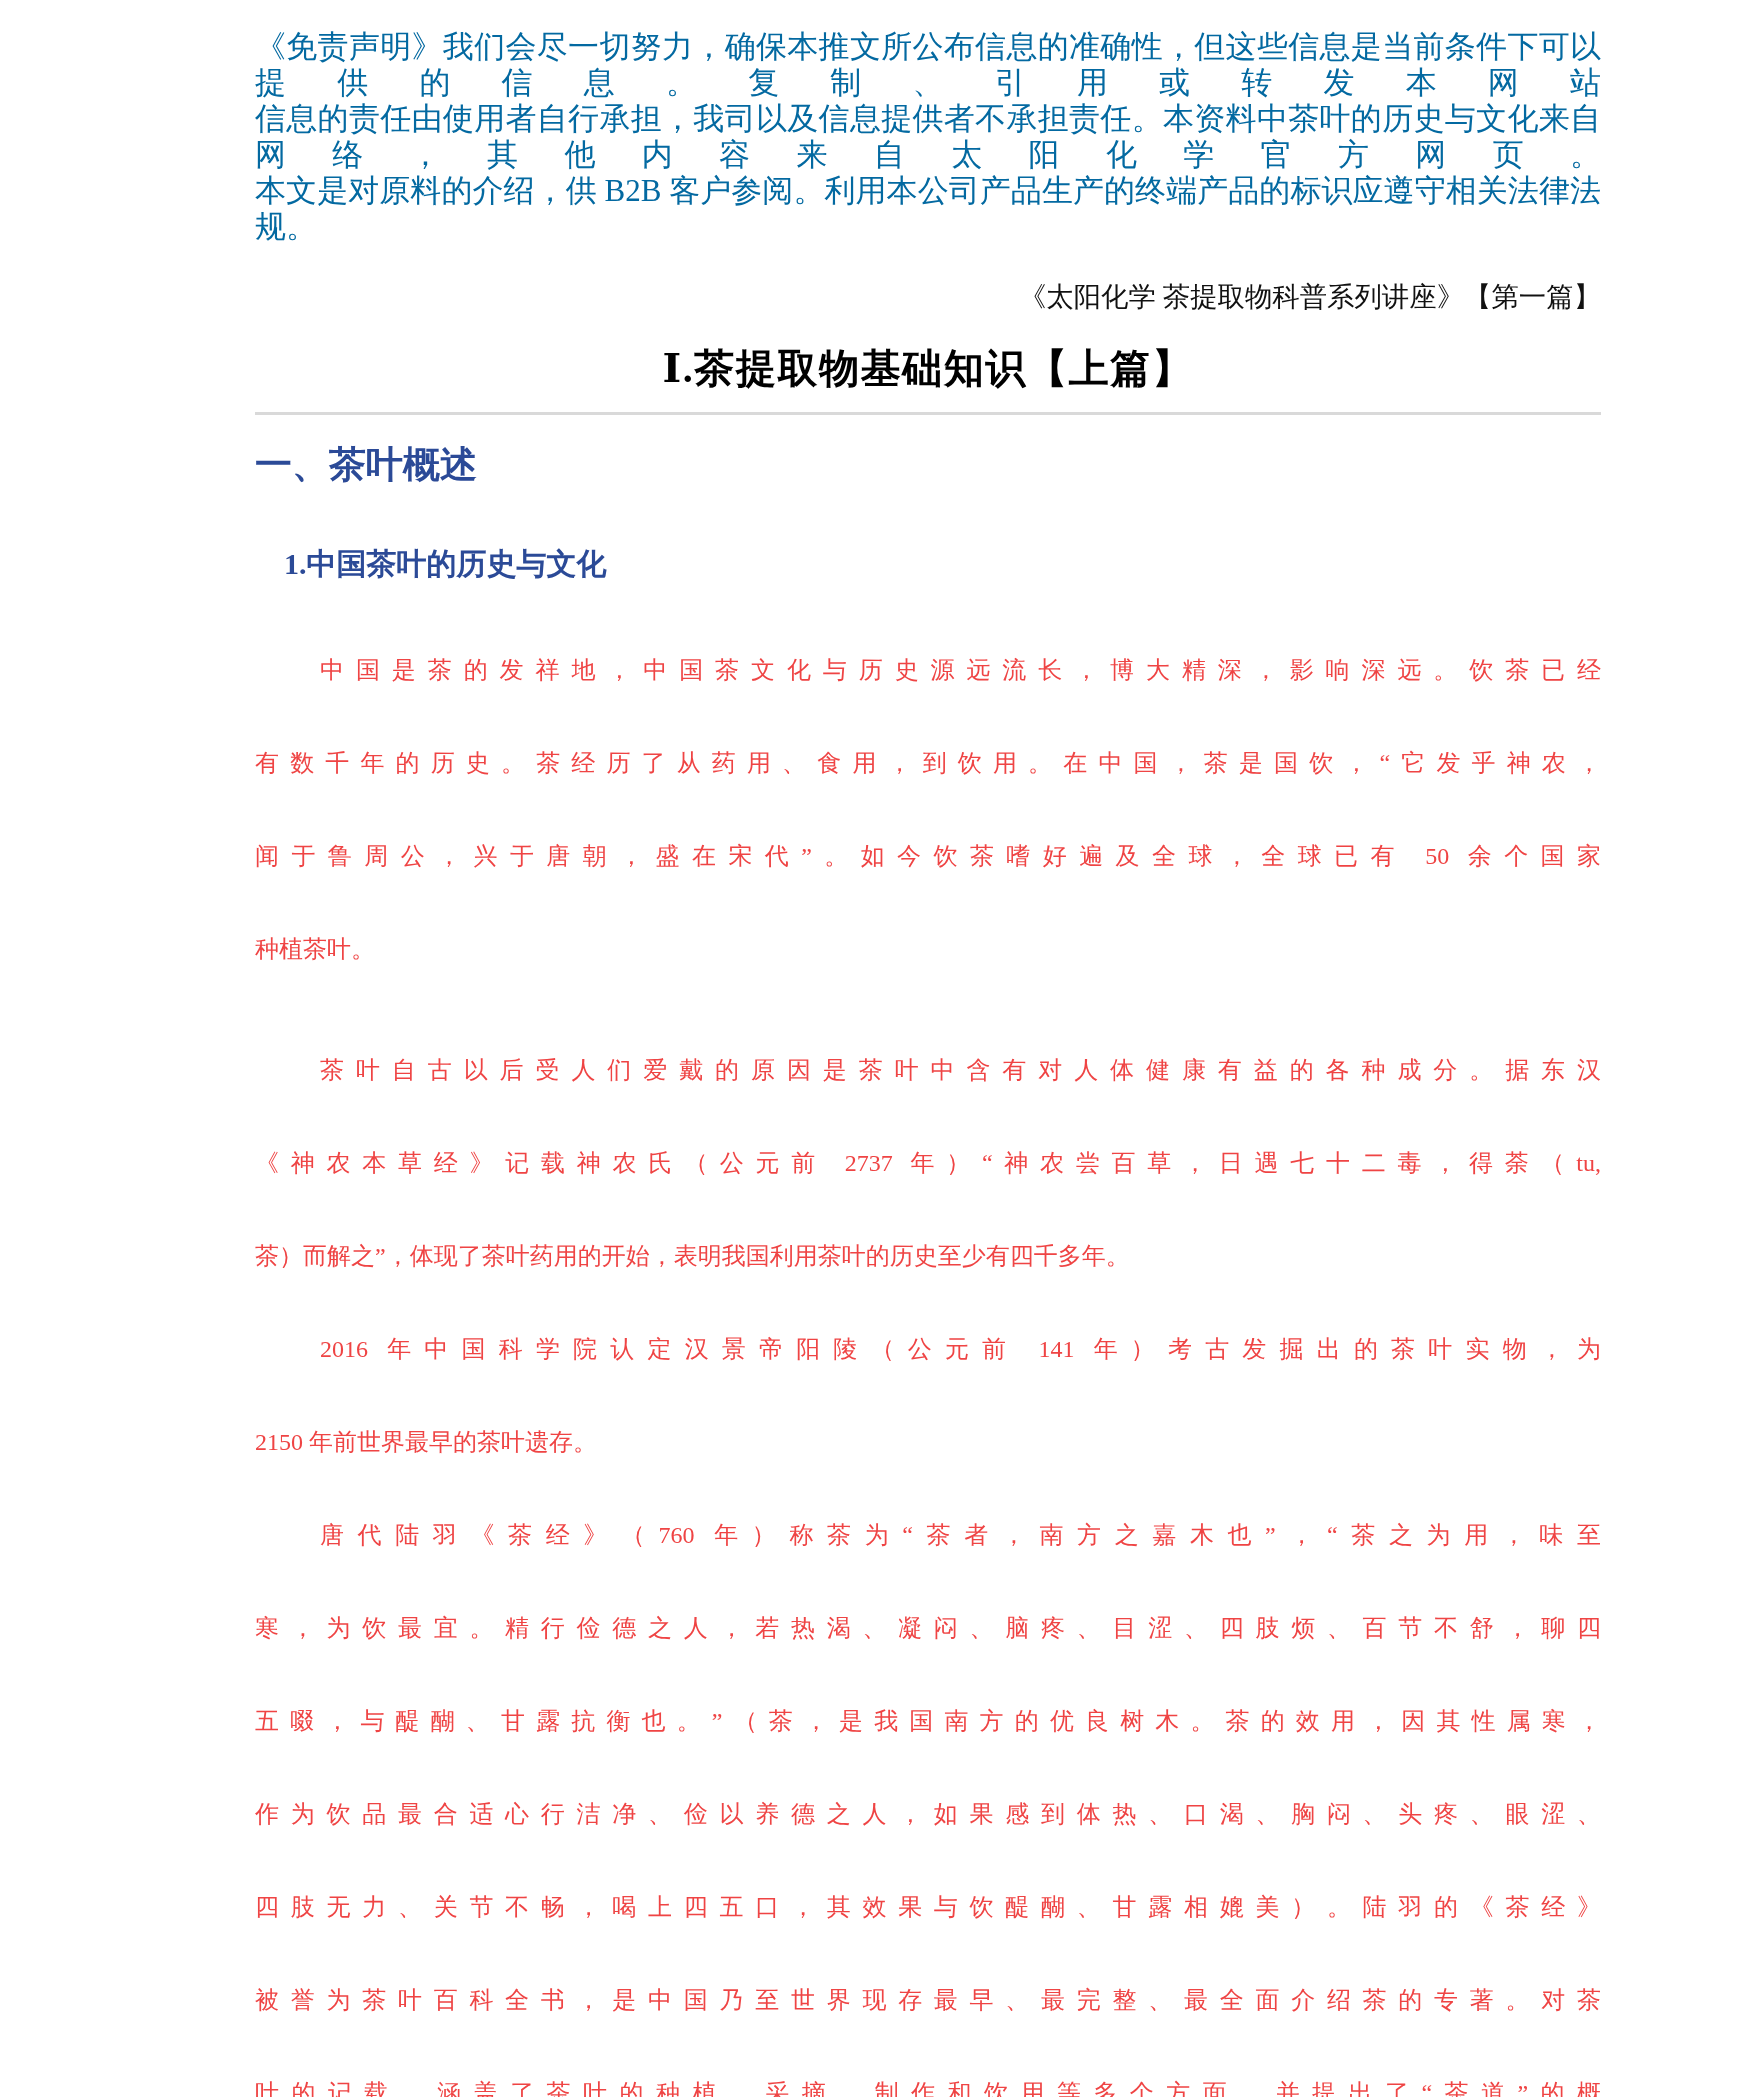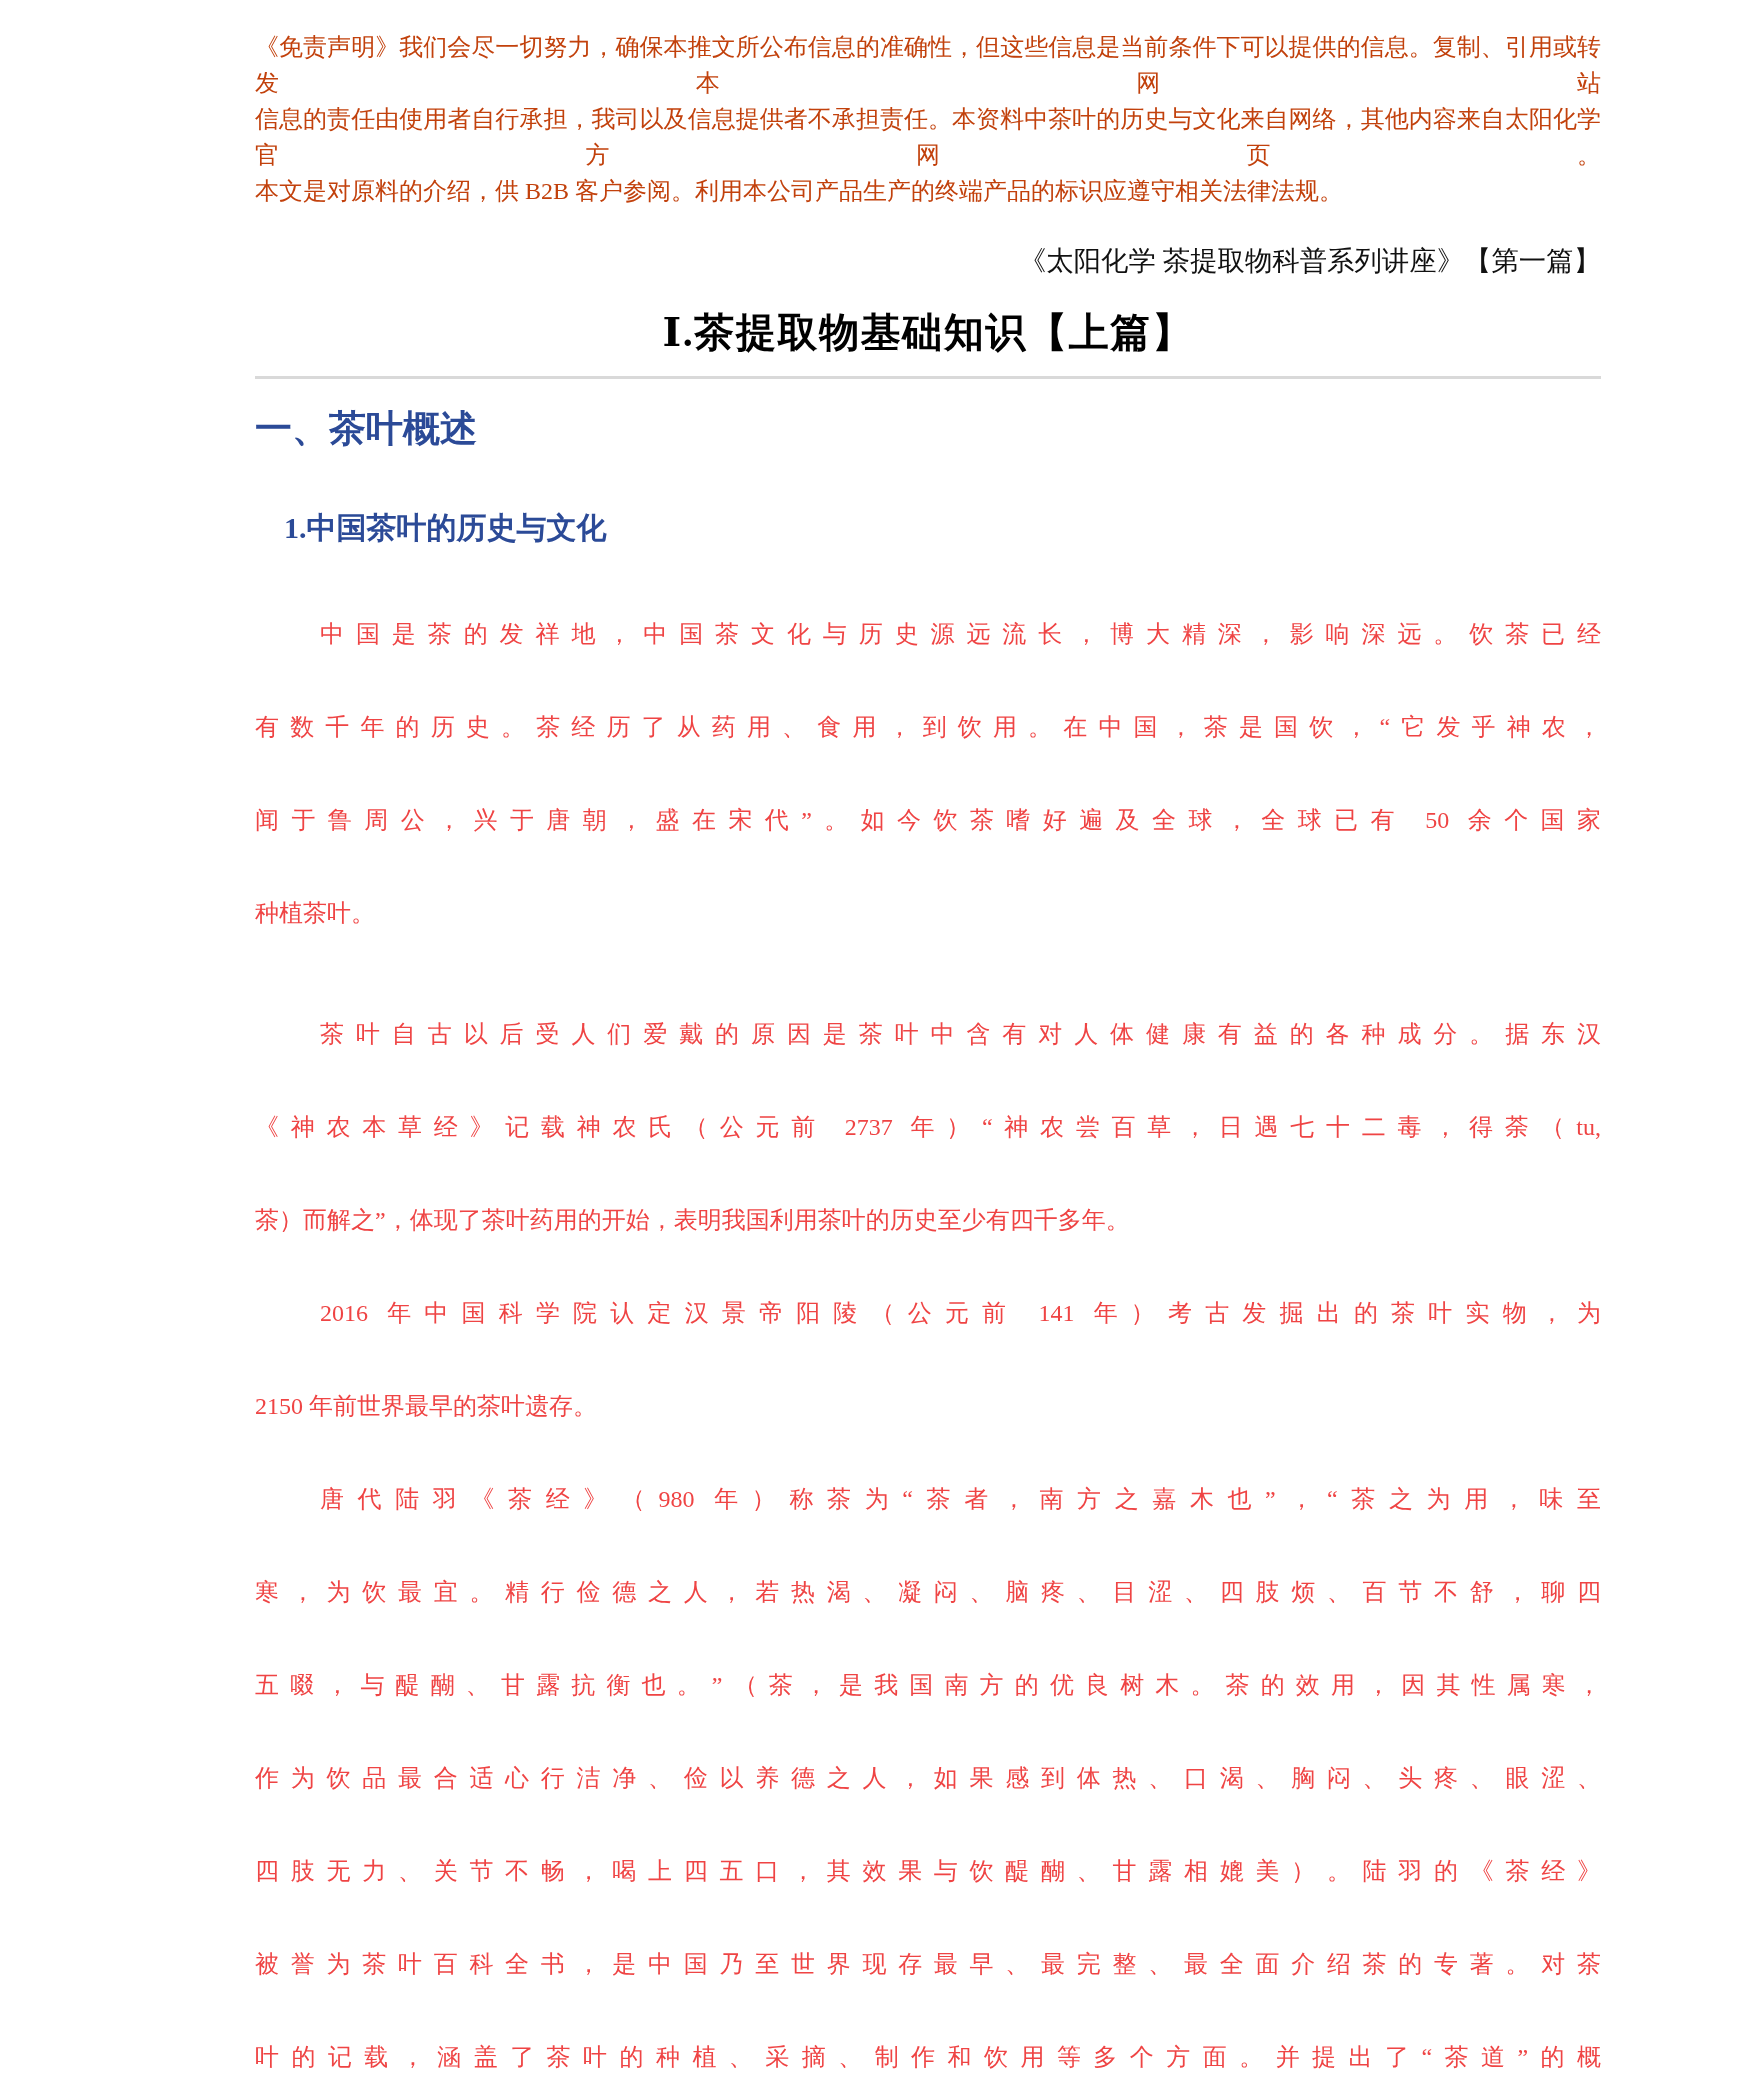--- a/index.html
+++ b/index.html
@@ -27,23 +27,23 @@
   }
   .line.fill {
     text-align-last: justify;
     text-justify: inter-character;
   }
   .line.end {
     text-align-last: left;
   }
   .disclaimer {
     margin-top: 29px;
-    font-size: 24px;
+    font-size: 31px;
     line-height: 36px;
-    color: #c2410c;
+    color: #0369a1;
   }
   .series-caption {
     margin-top: 36px;
     font-size: 27.4px;
     line-height: 32px;
     text-align: right;
     color: #111111;
   }
   .doc-title {
     margin-top: 31px;
@@ -122,21 +122,21 @@
       <div class="line fill">《神农本草经》记载神农氏（公元前 2737 年）“神农尝百草，日遇七十二毒，得荼（tu,</div>
       <div class="line end">茶）而解之”，体现了茶叶药用的开始，表明我国利用茶叶的历史至少有四千多年。</div>
     </div>
 
     <div class="body-paragraph p3">
       <div class="line fill indent">2016 年中国科学院认定汉景帝阳陵（公元前 141 年）考古发掘出的茶叶实物，为</div>
       <div class="line end">2150 年前世界最早的茶叶遗存。</div>
     </div>
 
     <div class="body-paragraph p4">
-      <div class="line fill indent">唐代陆羽《茶经》（980 年）称茶为“茶者，南方之嘉木也”，“茶之为用，味至</div>
+      <div class="line fill indent">唐代陆羽《茶经》（760 年）称茶为“茶者，南方之嘉木也”，“茶之为用，味至</div>
       <div class="line fill">寒，为饮最宜。精行俭德之人，若热渴、凝闷、脑疼、目涩、四肢烦、百节不舒，聊四</div>
       <div class="line fill">五啜，与醍醐、甘露抗衡也。”（茶，是我国南方的优良树木。茶的效用，因其性属寒，</div>
       <div class="line fill">作为饮品最合适心行洁净、俭以养德之人，如果感到体热、口渴、胸闷、头疼、眼涩、</div>
       <div class="line fill">四肢无力、关节不畅，喝上四五口，其效果与饮醍醐、甘露相媲美）。陆羽的《茶经》</div>
       <div class="line fill">被誉为茶叶百科全书，是中国乃至世界现存最早、最完整、最全面介绍茶的专著。对茶</div>
       <div class="line fill">叶的记载，涵盖了茶叶的种植、采摘、制作和饮用等多个方面。并提出了“茶道”的概</div>
 
     </div>
 
   </div>

